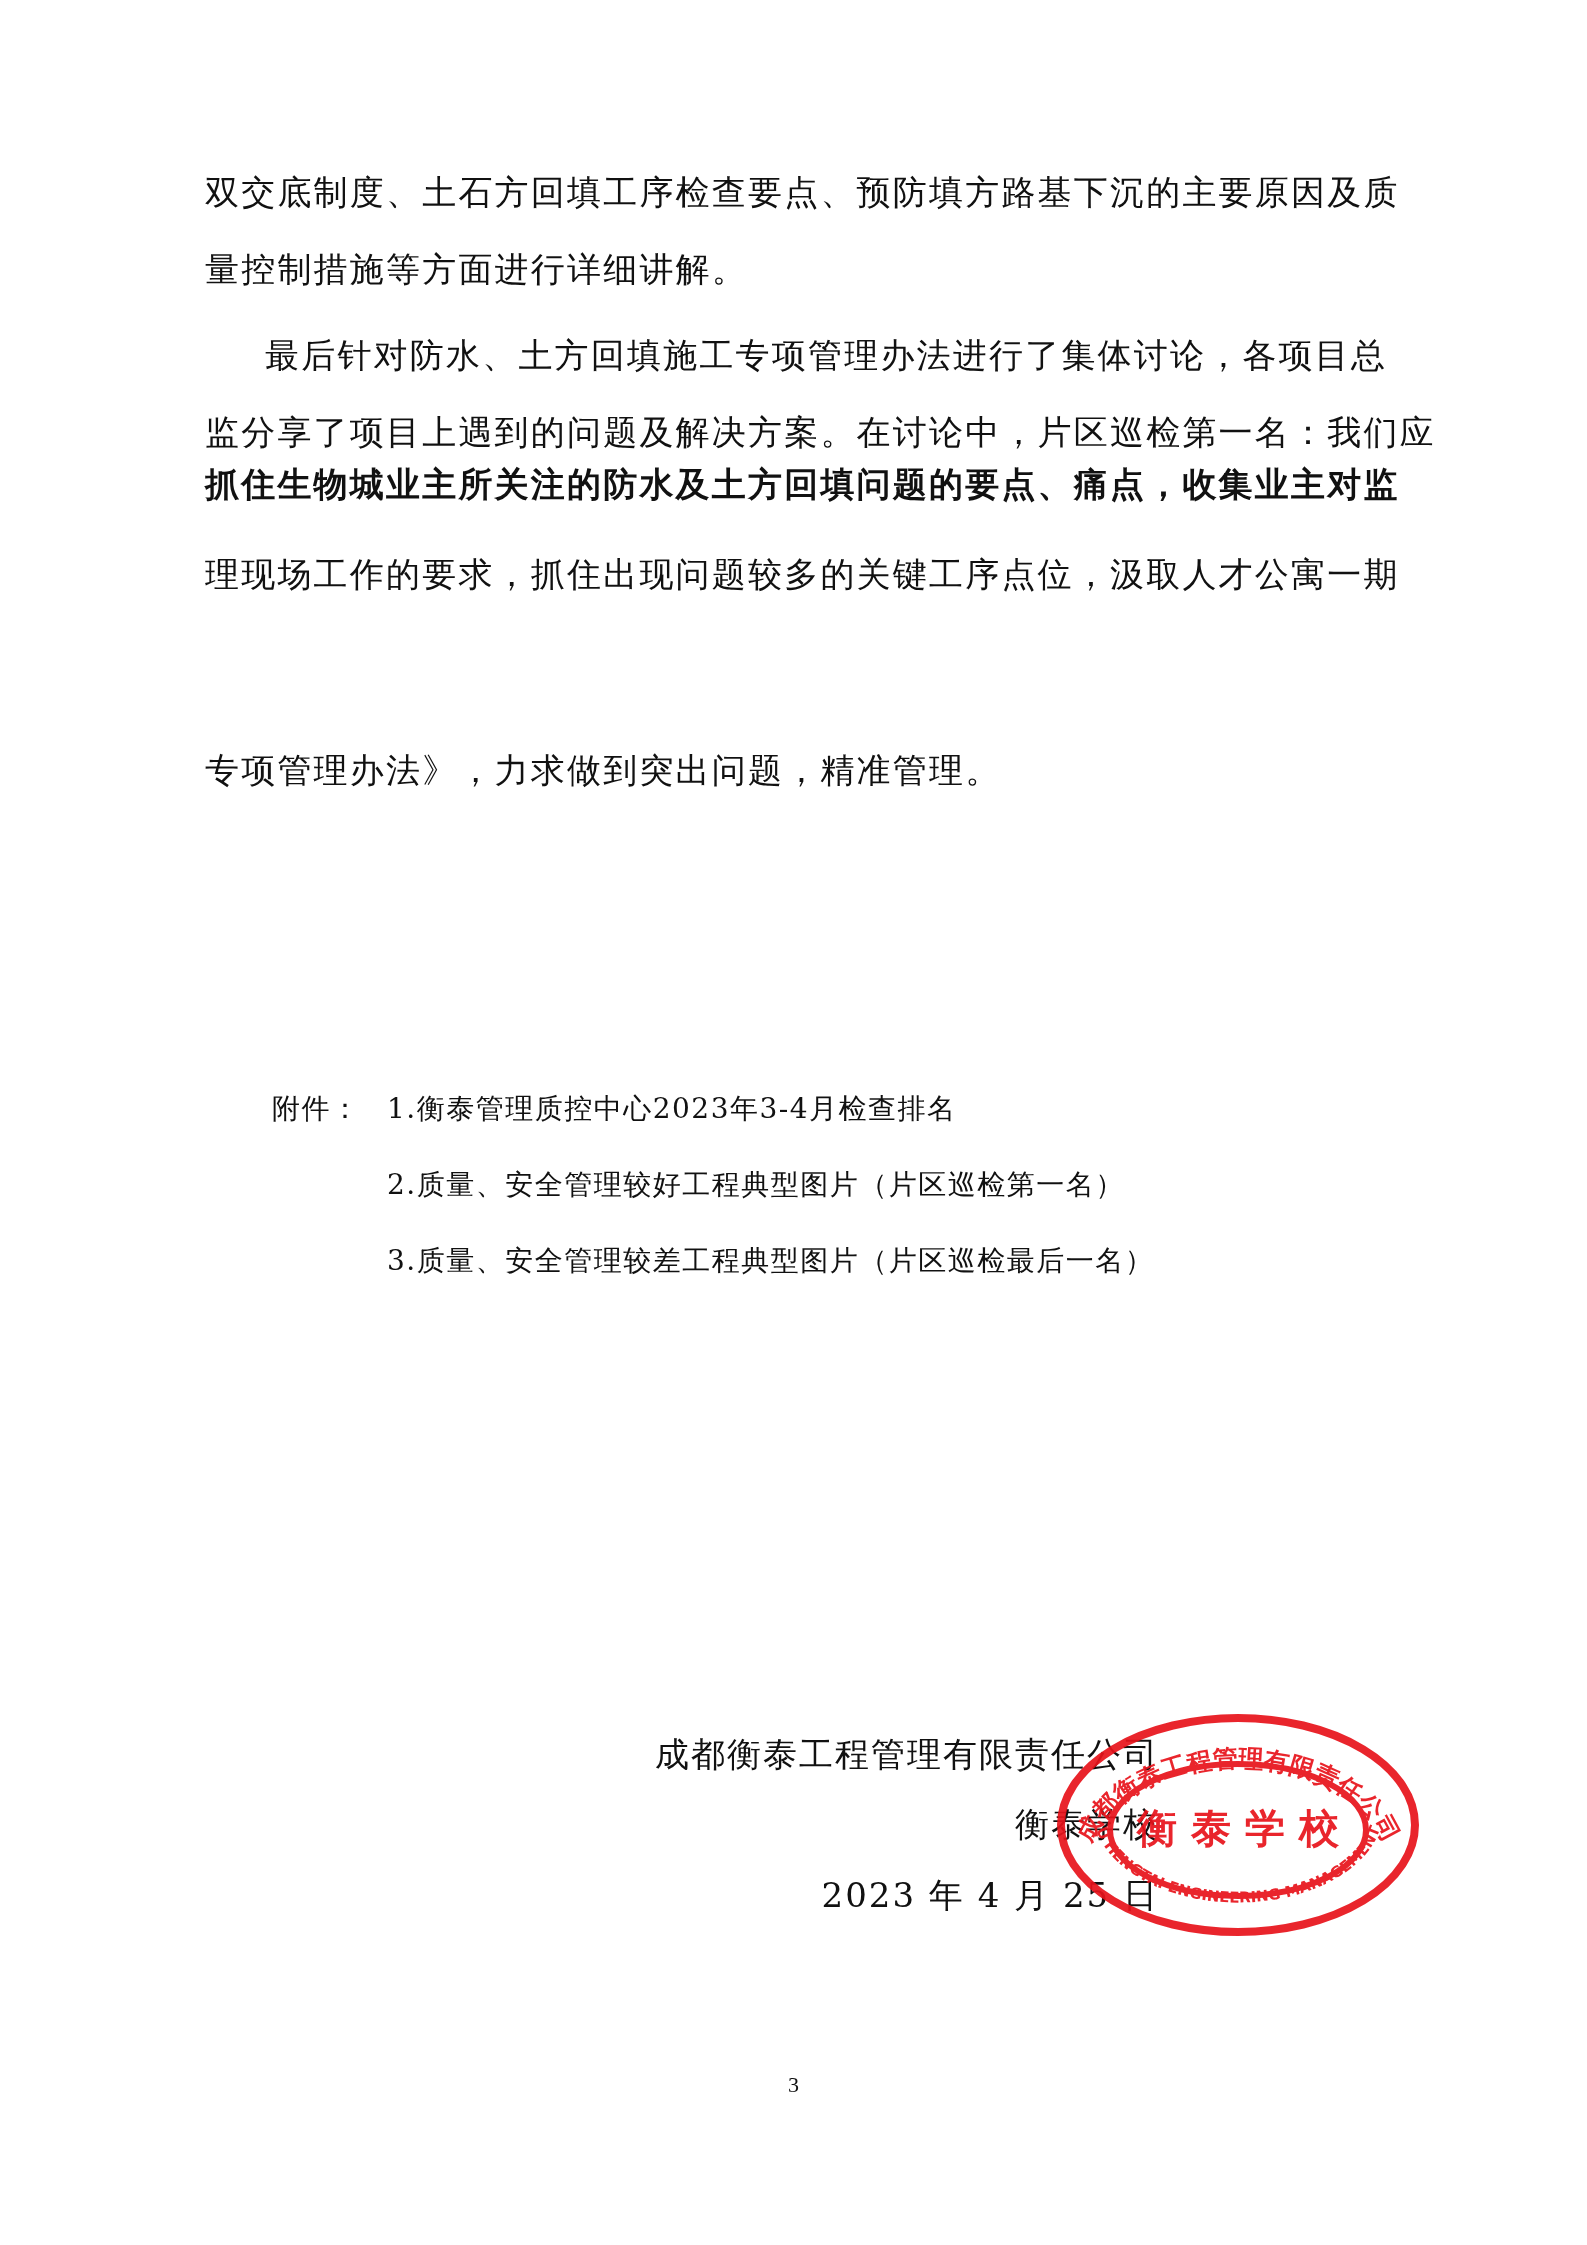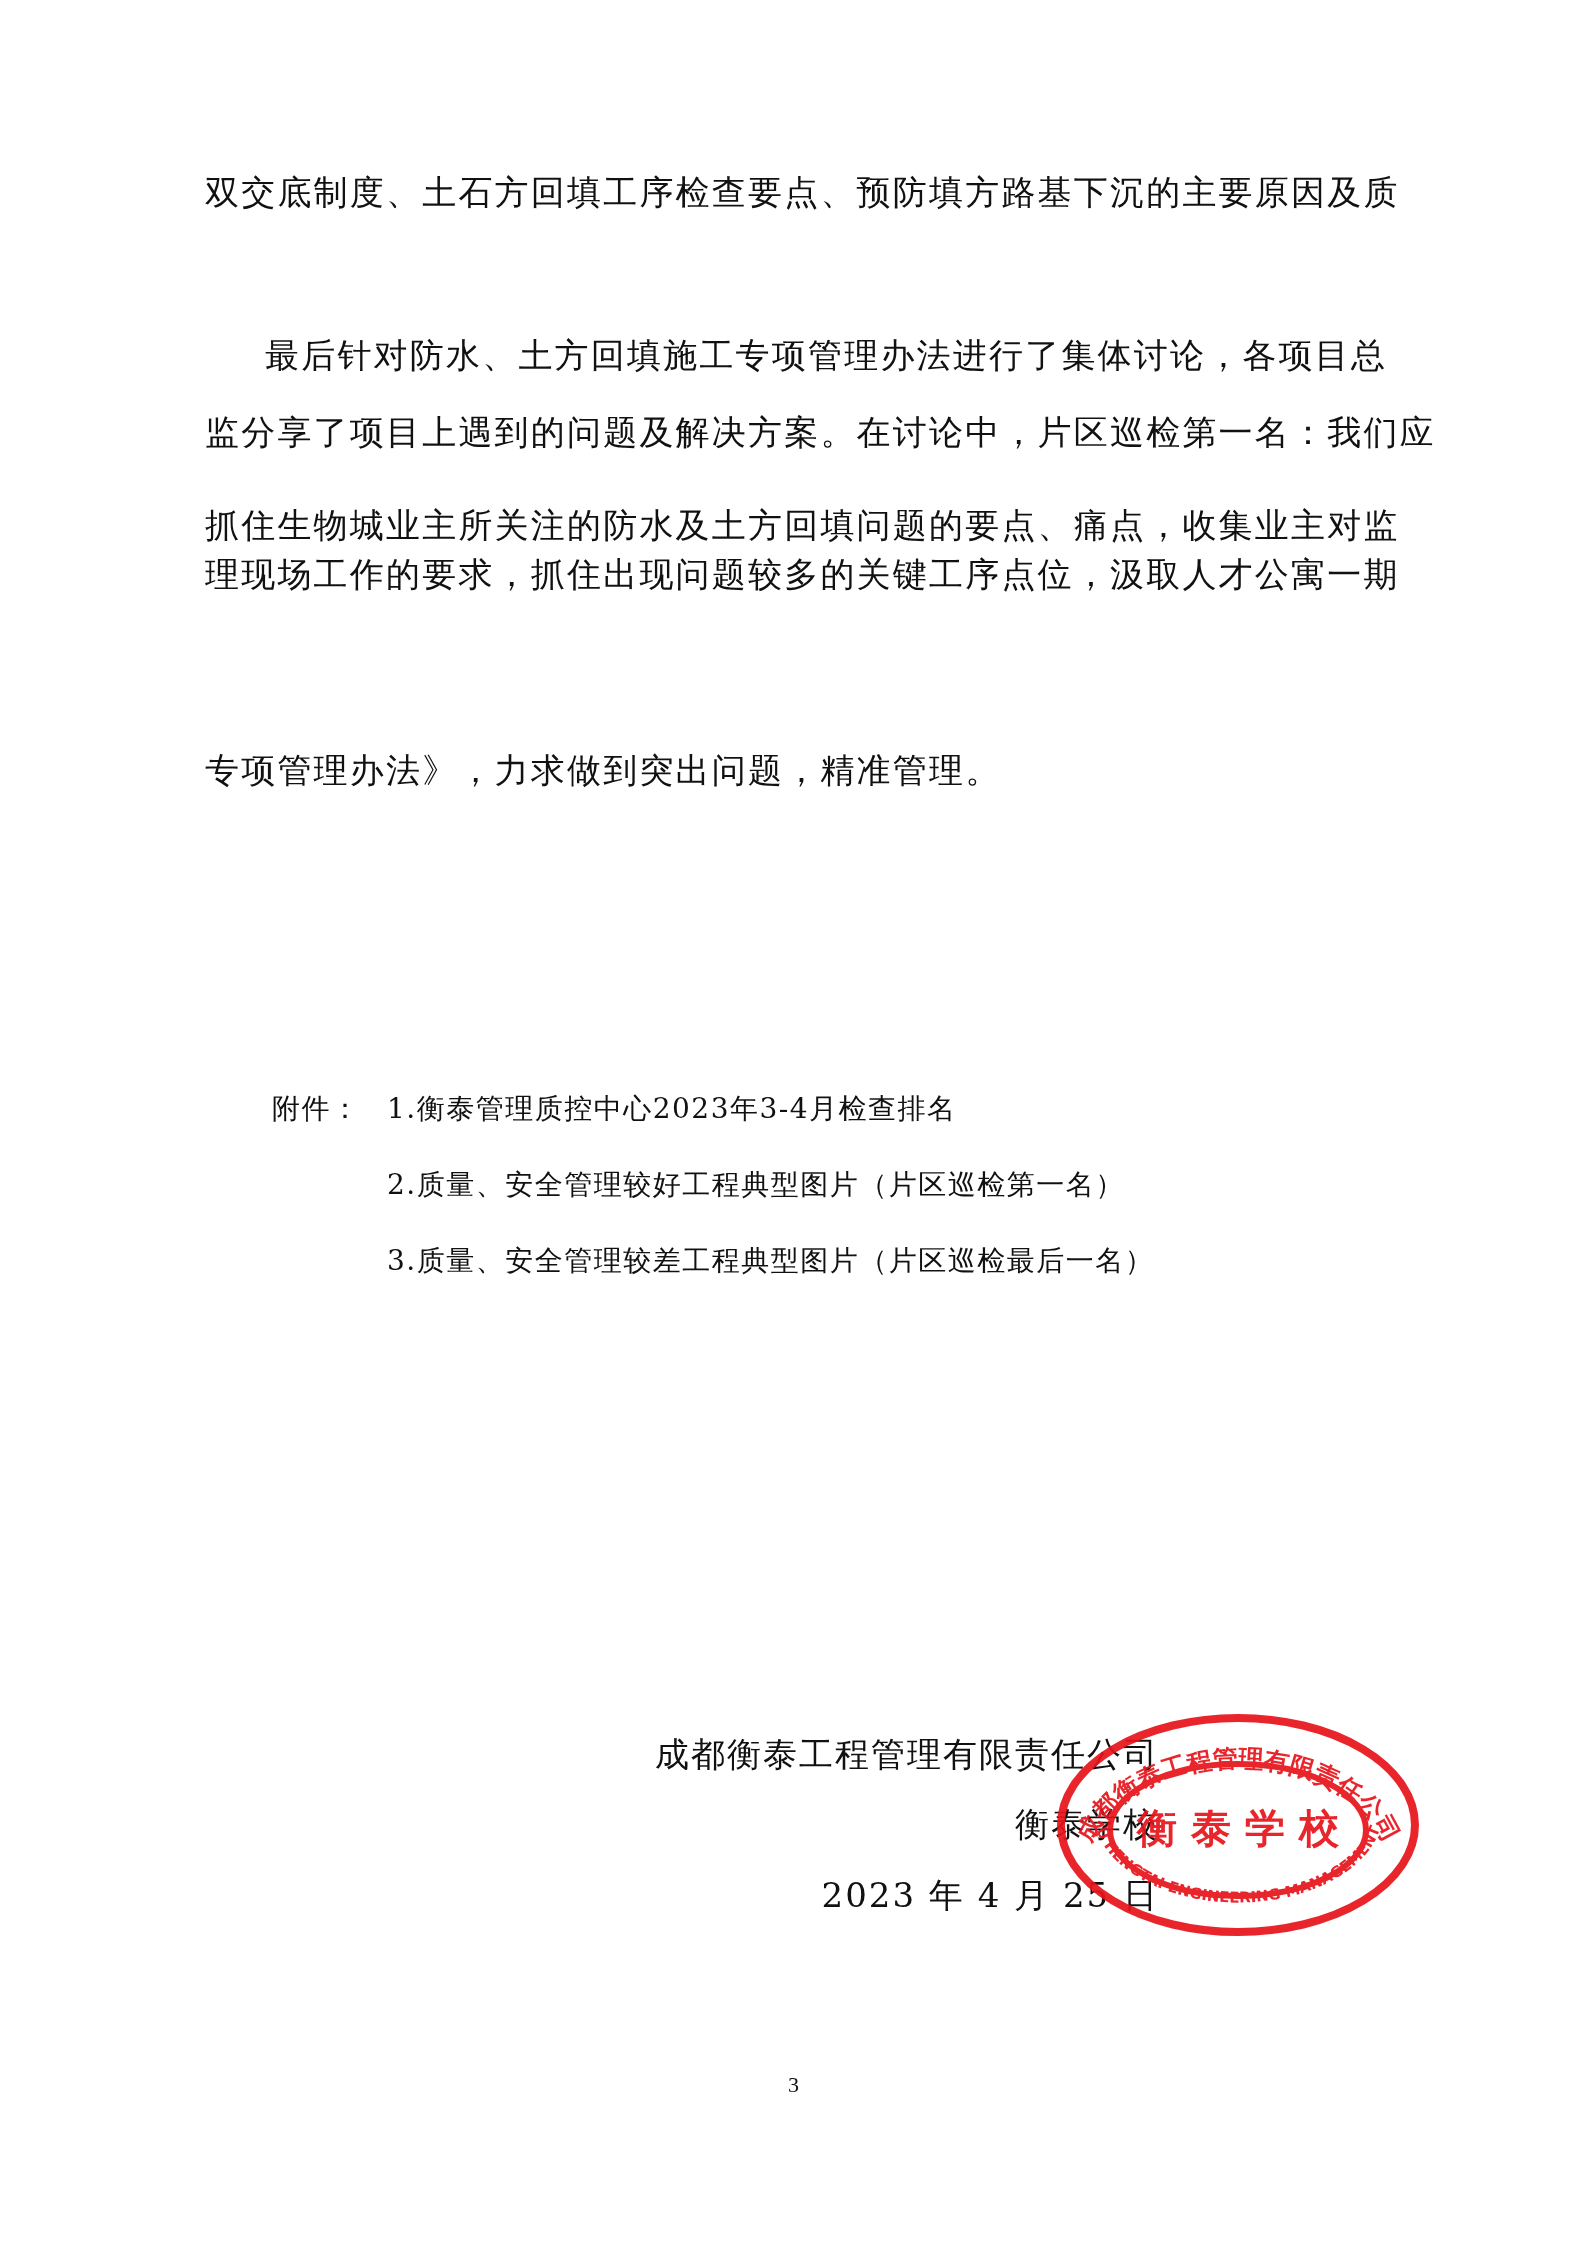--- a/index.html
+++ b/index.html
@@ -12,24 +12,25 @@
   .sig { position: absolute; right: 160px; font-size: 34px; line-height: 40px; white-space: nowrap; text-align: right; letter-spacing: 2px; }
   .pagenum { position: absolute; top: 2072px; left: 0; width: 1587px; text-align: center; font-size: 22px; font-family: "Liberation Serif", serif; }
   .stamp { position: absolute; left: 1055px; top: 1712px; width: 366px; height: 226px; pointer-events: none; opacity: 0.92; }
 </style>
 </head>
 <body>
 
 <div class="page">
 
   <div class="line" style="top:172px;">双交底制度、土石方回填工序检查要点、预防填方路基下沉的主要原因及质</div>
+  <div class="line" style="top:249px;">量控制措施等方面进行详细讲解。</div>
 
   <div class="line indent" style="top:335px;">最后针对防水、土方回填施工专项管理办法进行了集体讨论，各项目总</div>
   <div class="line" style="top:412px;">监分享了项目上遇到的问题及解决方案。在讨论中，片区巡检第一名：我们应</div>
-  <div class="line" style="top:505px;">抓住生物城业主所关注的防水及土方回填问题的要点、痛点，收集业主对监</div>
+  <div class="line" style="top:464px;font-weight:bold;">抓住生物城业主所关注的防水及土方回填问题的要点、痛点，收集业主对监</div>
   <div class="line" style="top:554px;text-align:center;">理现场工作的要求，抓住出现问题较多的关键工序点位，汲取人才公寓一期</div>
   <div class="line" style="top:750px;">专项管理办法》，力求做到突出问题，精准管理。</div>
 
   <div class="attach" style="left:272px; top:1089px;">附件：</div>
   <div class="attach" style="left:387px; top:1089px;">1.衡泰管理质控中心2023年3-4月检查排名</div>
   <div class="attach" style="left:387px; top:1165px;">2.质量、安全管理较好工程典型图片（片区巡检第一名）</div>
   <div class="attach" style="left:387px; top:1241px;">3.质量、安全管理较差工程典型图片（片区巡检最后一名）</div>
 
   <div class="sig" style="top:1734px;">成都衡泰工程管理有限责任公司</div>
   <div class="sig" style="top:1804px;">衡泰学校</div>

